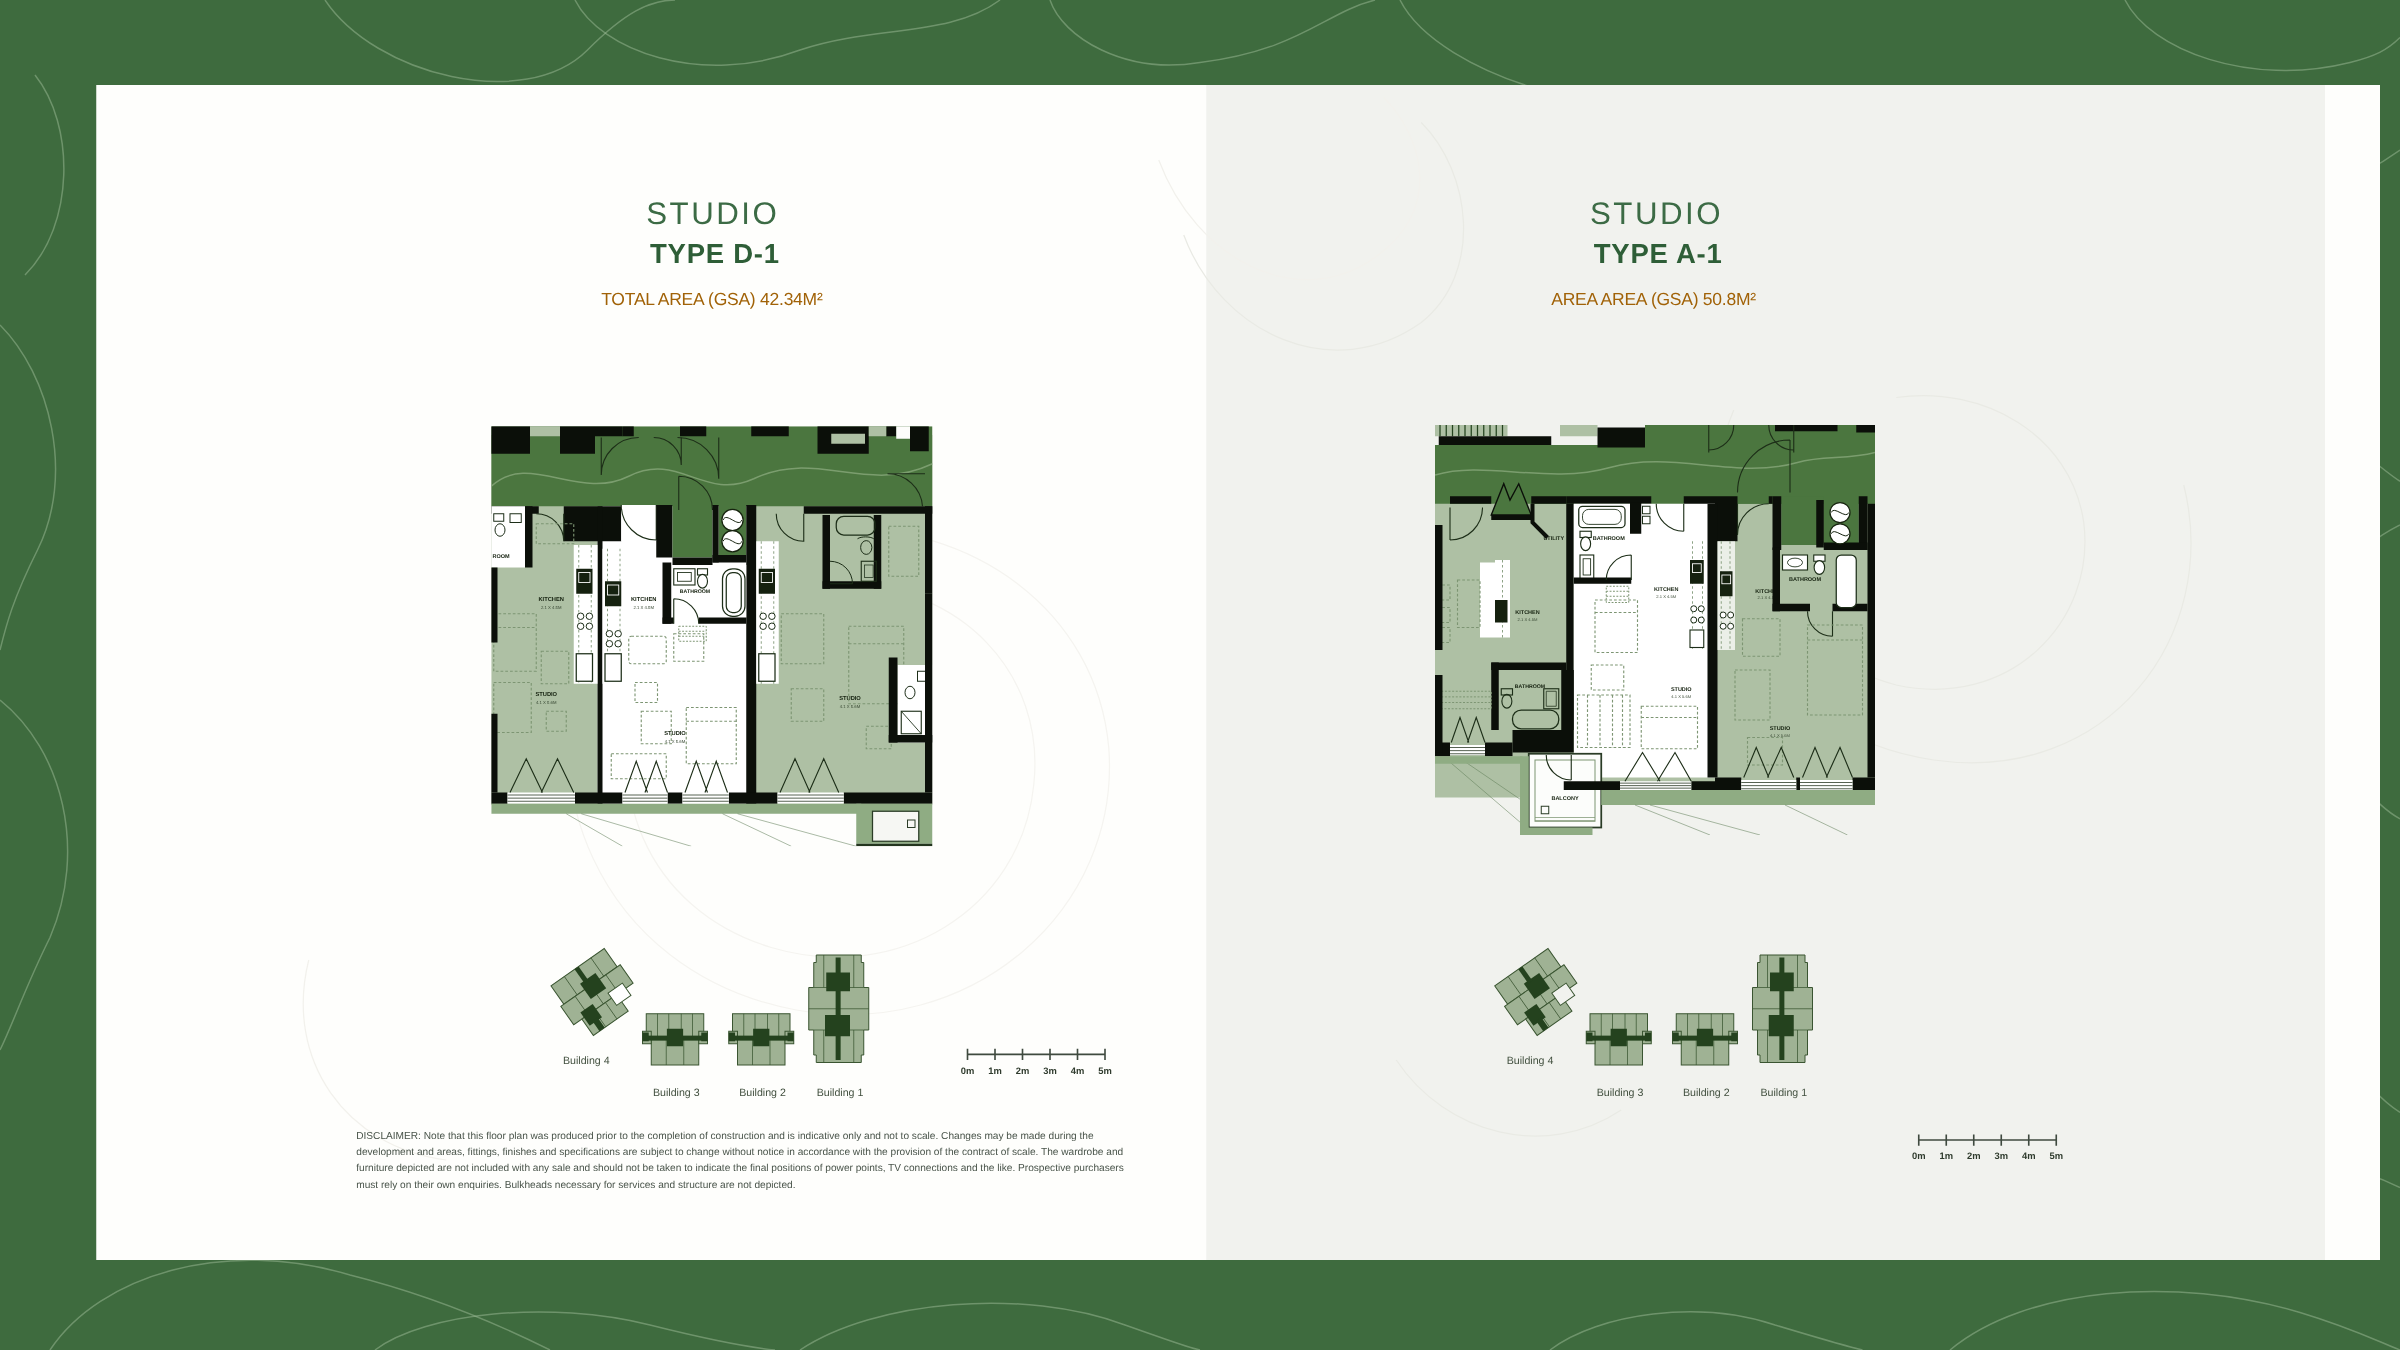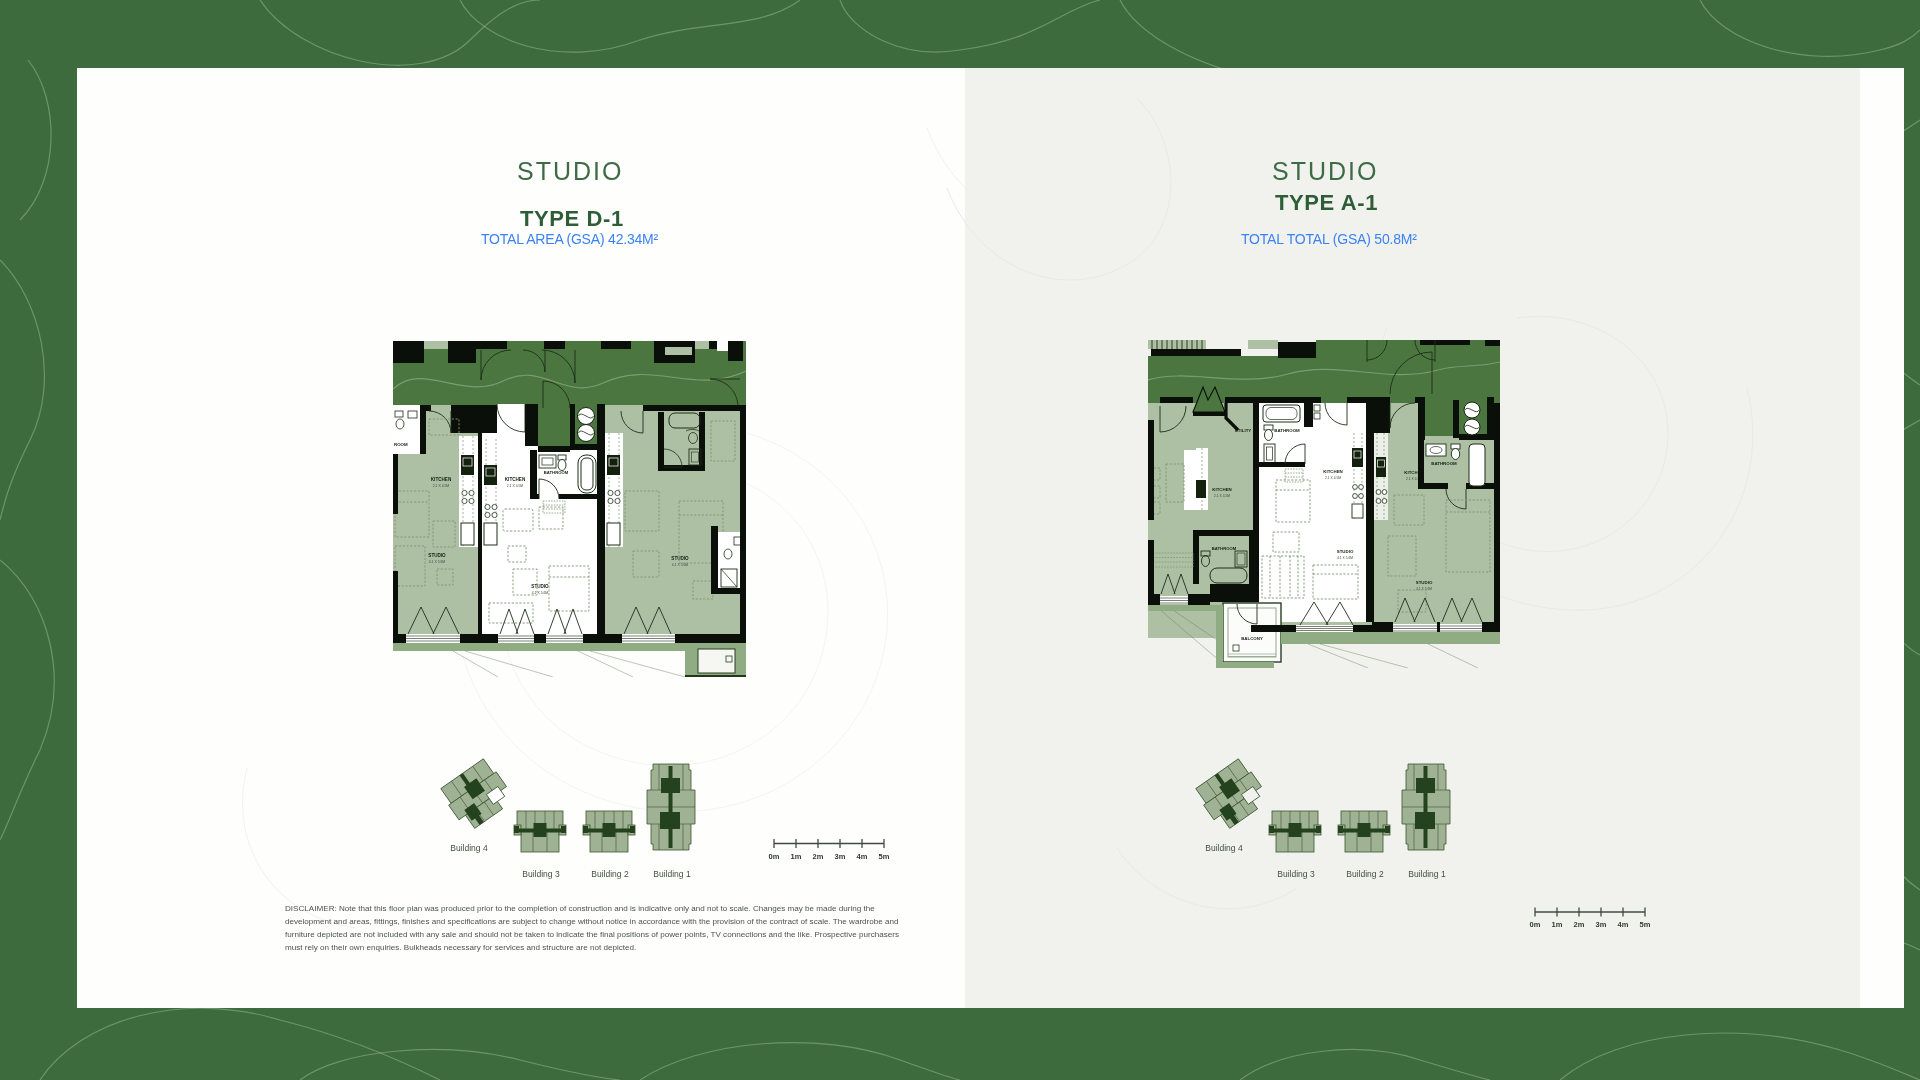--- a/index.html
+++ b/index.html
@@ -2,21 +2,21 @@
 <html><head>
 <meta charset="utf-8">
 <style>
   html,body{margin:0;padding:0;}
   body{width:1920px;height:1080px;overflow:hidden;background:#3e6b3e;font-family:"Liberation Sans",sans-serif;position:relative;}
   .abs{position:absolute;}
   .card{position:absolute;left:77px;top:68px;width:1783px;height:940px;background:#fefefc;padding-left:44px;}
   .halfR{position:absolute;left:888px;top:0;width:895px;height:940px;background:#f1f2ee;}
   .title{position:absolute;color:#3c6b45;font-size:25px;letter-spacing:2px;white-space:nowrap;}
   .type{position:absolute;color:#2e5e37;font-size:22px;font-weight:bold;letter-spacing:0.6px;white-space:nowrap;}
-  .area{position:absolute;color:#3b82f6;font-size:14px;letter-spacing:-0.2px;white-space:nowrap;}
+  .area{position:absolute;color:#a16207;font-size:14px;letter-spacing:-0.2px;white-space:nowrap;}
   .disc{position:absolute;color:#49544a;font-size:8.1px;line-height:12.9px;}
 </style>
 </head>
 <body>
 
 <svg class="abs" style="left:0;top:0" width="1920" height="1080" viewBox="0 0 1920 1080" fill="none" stroke="#a9c6a2" stroke-opacity="0.45" stroke-width="1.2">
   <path d="M260,0 C300,60 420,90 470,40 C500,10 520,0 540,0"></path>
   <path d="M460,0 C480,40 560,70 640,40 C700,20 760,30 800,0"></path>
   <path d="M840,0 C850,30 900,60 960,50 C1040,40 1060,10 1100,0"></path>
   <path d="M1120,0 C1150,60 1300,110 1440,80 C1560,55 1640,80 1700,130 C1760,180 1850,170 1920,120"></path>
@@ -44,26 +44,26 @@
     <path d="M870,120 C900,200 990,240 1060,190 C1110,150 1100,70 1060,30" stroke="#e9eae4"></path>
     <path d="M440,470 C400,560 440,660 540,690 C640,720 740,660 750,560 C760,470 690,400 600,400 C520,400 470,420 440,470" stroke="#f5f4f0"></path>
     <path d="M400,430 C340,550 400,710 560,740 C700,765 820,660 810,530 C800,420 700,350 590,355" stroke="#f5f4f0"></path>
     <path d="M1350,300 C1320,380 1360,460 1440,480 C1530,500 1600,430 1590,350 C1580,280 1510,240 1440,250" stroke="#e9eae4"></path>
     <path d="M1310,260 C1260,380 1330,520 1470,540 C1610,560 1700,440 1670,320" stroke="#e9eae4"></path>
     <path d="M170,700 C150,780 200,850 280,860"></path>
     <path d="M1040,780 C1080,840 1160,860 1220,820" stroke="#e9eae4"></path>
   </svg>
 
   <div class="title" id="t1" style="left:440px;top:89px;">STUDIO</div>
-  <div class="type" id="y1" style="left:443px;top:138px;">TYPE D-1</div>
+  <div class="type" id="y1" style="left:443px;top:122px;">TYPE D-1</div>
   <div class="area" id="a1" style="left:404px;top:163px;">TOTAL AREA (GSA) 42.34M²</div>
 
   <div class="title" id="t2" style="left:1195px;top:89px;">STUDIO</div>
   <div class="type" id="y2" style="left:1198px;top:122px;">TYPE A-1</div>
-  <div class="area" id="a2" style="left:1164px;top:163px;">TOTAL TOTAL (GSA) 50.8M²</div>
+  <div class="area" id="a2" style="left:1164px;top:163px;">AREA AREA (GSA) 50.8M²</div>
 
   <svg class="abs" style="left:316px;top:273px" width="353" height="336" viewBox="0 0 353 336">
 
     <rect x="0" y="7" width="353" height="296" fill="#aec0a4"></rect>
 
     <rect x="0" y="0" width="353" height="64" fill="#4b763f"></rect>
 
     <rect x="85" y="64" width="122" height="239" fill="#ffffff"></rect>
 
     <g fill="#0b0f09">

